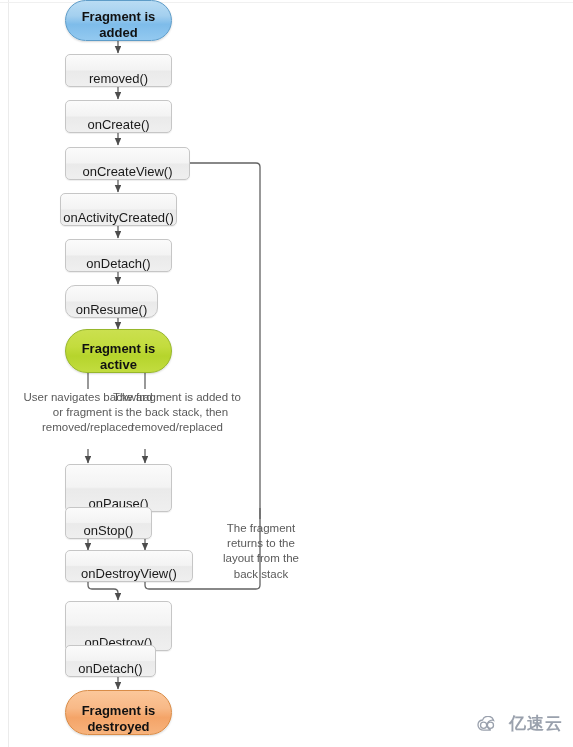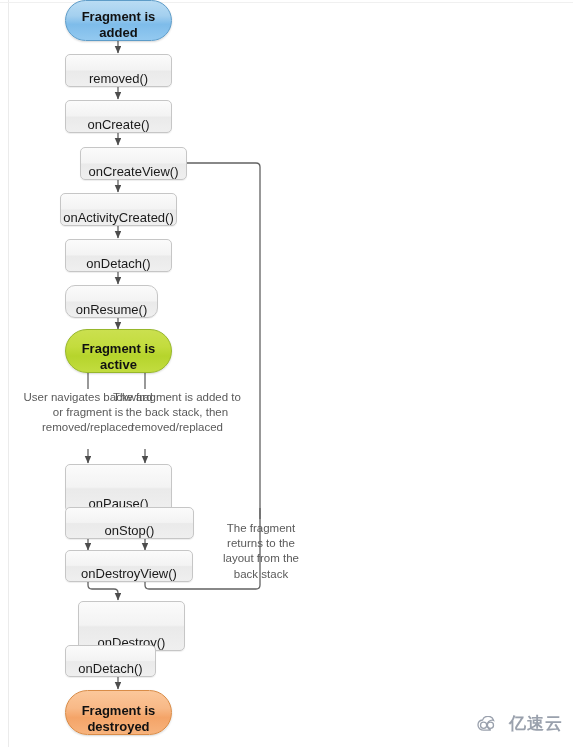--- a/index.html
+++ b/index.html
@@ -168,21 +168,21 @@
 </div>
 
 <div class="node proc" style="left:65px; top:54px; width:107px; height:33px;">
   <span>removed()</span>
 </div>
 
 <div class="node proc" style="left:65px; top:100px; width:107px; height:33px;">
   <span>onCreate()</span>
 </div>
 
-<div class="node proc" style="left:80px; top:147px; width:107px; height:33px;">
+<div class="node proc" style="left:65px; top:147px; width:125px; height:33px;">
   <span>onCreateView()</span>
 </div>
 
 <div class="node proc" style="left:60px; top:193px; width:117px; height:33px;">
   <span>onActivityCreated()</span>
 </div>
 
 <div class="node proc" style="left:65px; top:239px; width:107px; height:33px;">
   <span>onDetach()</span>
 </div>
@@ -195,29 +195,29 @@
   <div>
     <div>Fragment is</div>
     <div>active</div>
   </div>
 </div>
 
 <div class="node proc" style="left:65px; top:464px; width:107px; height:48px;">
   <span>onPause()</span>
 </div>
 
-<div class="node proc" style="left:65px; top:507px; width:129px; height:32px;">
+<div class="node proc" style="left:65px; top:507px; width:87px; height:32px;">
   <span>onStop()</span>
 </div>
 
 <div class="node proc" style="left:65px; top:550px; width:128px; height:32px;">
   <span>onDestroyView()</span>
 </div>
 
-<div class="node proc" style="left:65px; top:601px; width:107px; height:50px;margin-left:13px;">
+<div class="node proc" style="left:65px; top:601px; width:107px; height:50px;">
   <span>onDestroy()</span>
 </div>
 
 <div class="node proc" style="left:65px; top:645px; width:91px; height:32px;">
   <span>onDetach()</span>
 </div>
 
 <div class="node capsule orange" style="left:65px; top:690px; width:107px; height:45px;">
   <div>
     <div>Fragment is</div>

